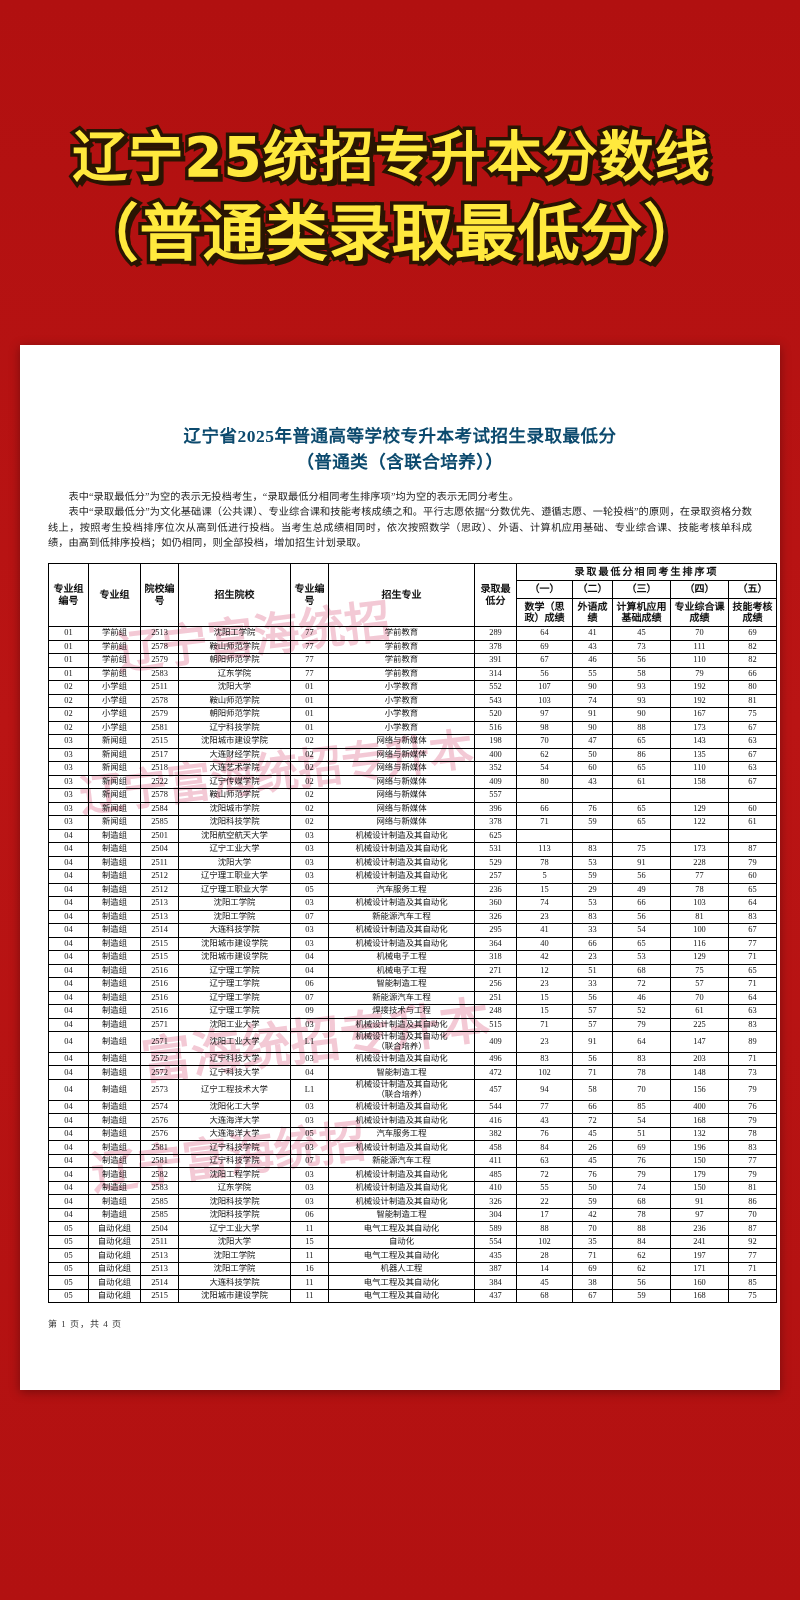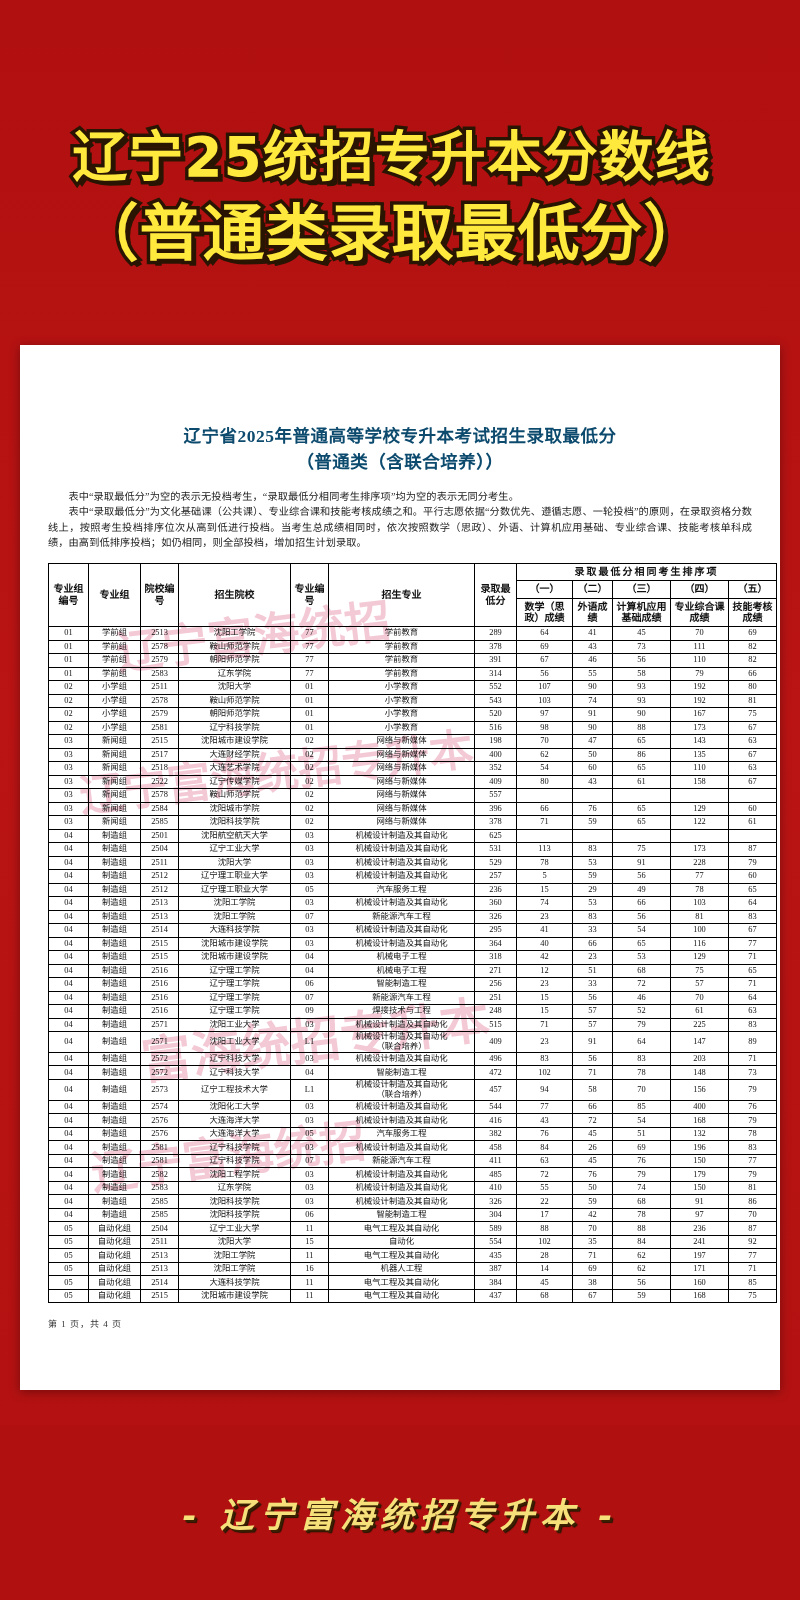--- a/index.html
+++ b/index.html
@@ -918,17 +918,14 @@
               <td>168</td>
               <td>75</td>
             </tr>
           </tbody>
       </table>
 
       <div class="footer-page">第 1 页，共 4 页</div>
     </div>
   </div>
 
-  <div class="bottom-banner">
-    <span class="banner-text">- 辽宁富海统招专升本 -</span>
-  </div>
 
 </div>
 
 </body></html>

